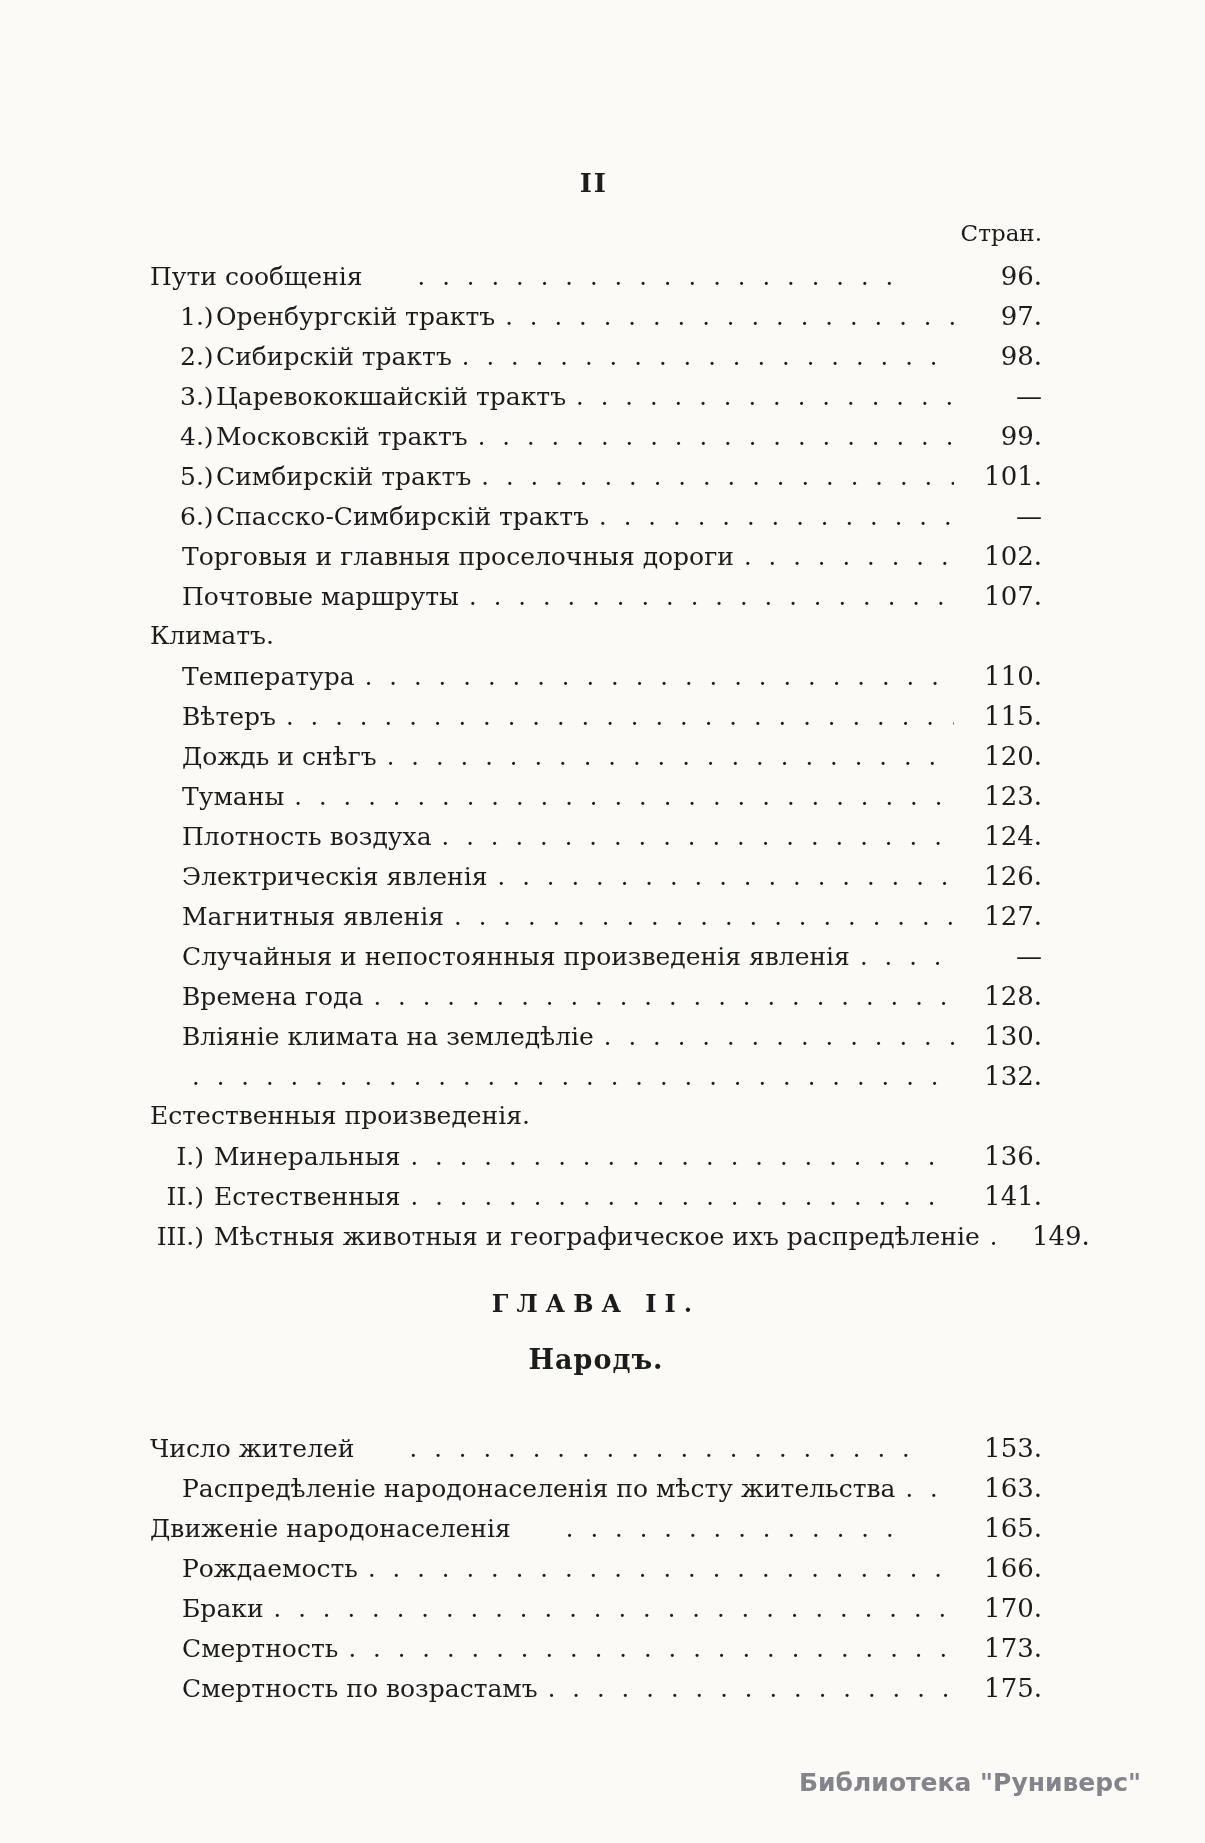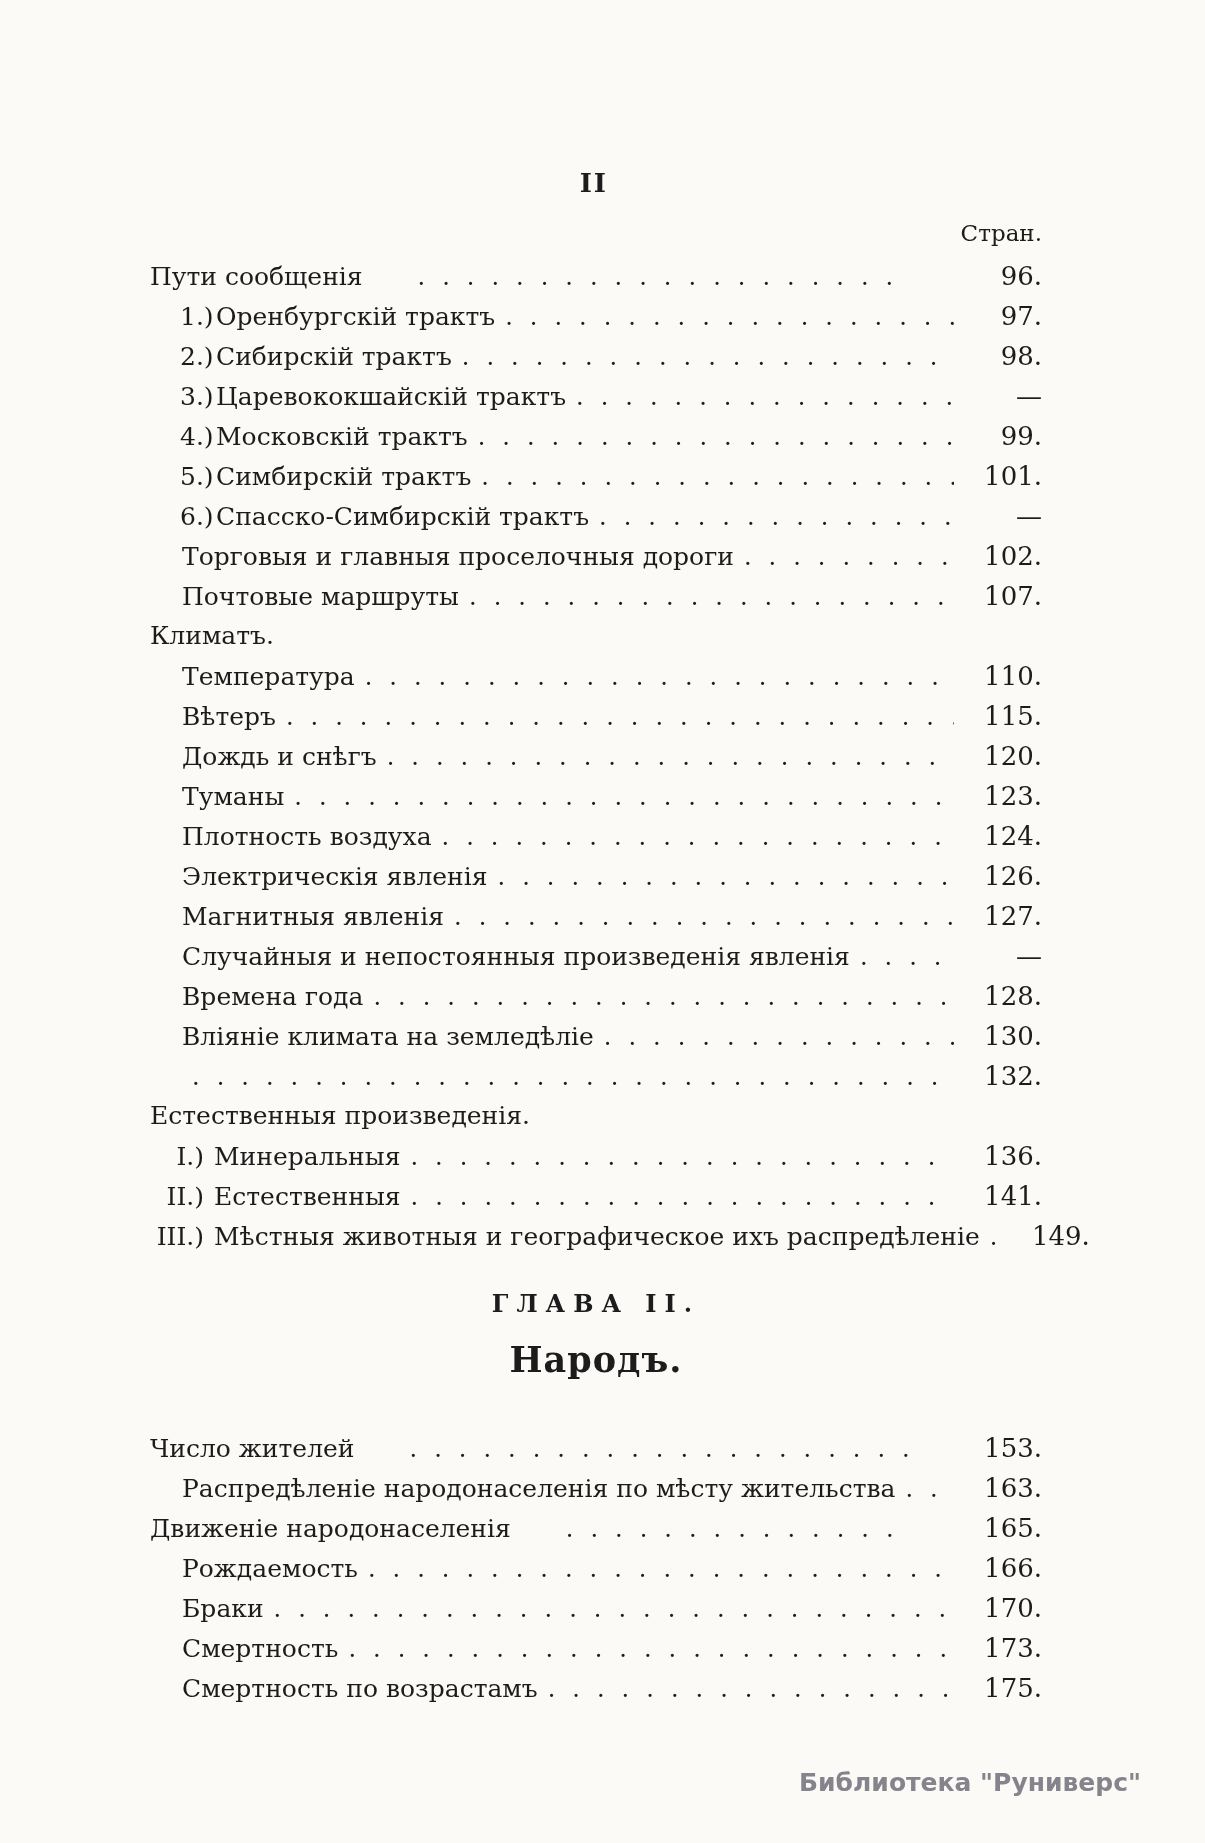--- a/index.html
+++ b/index.html
@@ -47,21 +47,21 @@
   .indent3{padding-left:6px;}
   .prefix{display:inline-block;flex:0 0 auto;}
   .prefix.digit{width:36px;text-align:left;}
   .prefix.roman{width:48px;text-align:right;margin-right:10px;}
   .chapter{
     margin-top:28px;height:40px;line-height:40px;
     text-align:center;font-size:24px;font-weight:bold;letter-spacing:8px;
   }
   .subchapter{
     margin-top:16px;height:40px;line-height:40px;
-    text-align:center;font-size:35px;font-weight:bold;letter-spacing:1px;
+    text-align:center;font-size:27px;font-weight:bold;letter-spacing:1px;
   }
   #toc-bottom{margin-top:48px;}
   .watermark{
     position:absolute;top:1768px;right:64px;
     font-family:"DejaVu Sans","Liberation Sans",sans-serif;
     font-size:25px;font-weight:bold;
     color:var(--wm,#85838b);
   }
 </style>
 </head>

